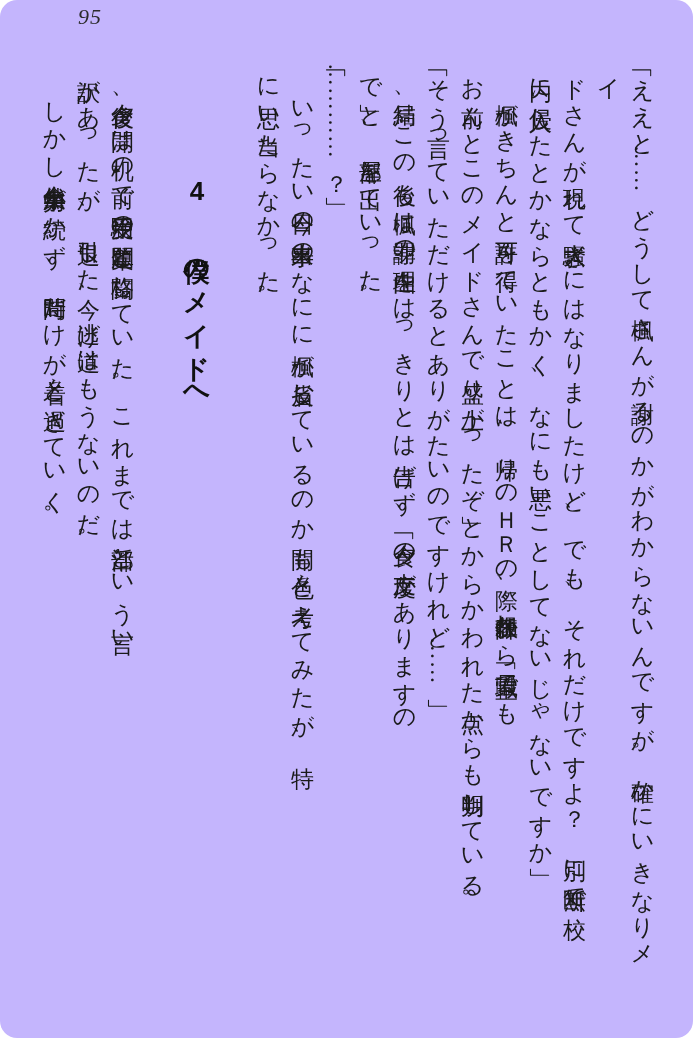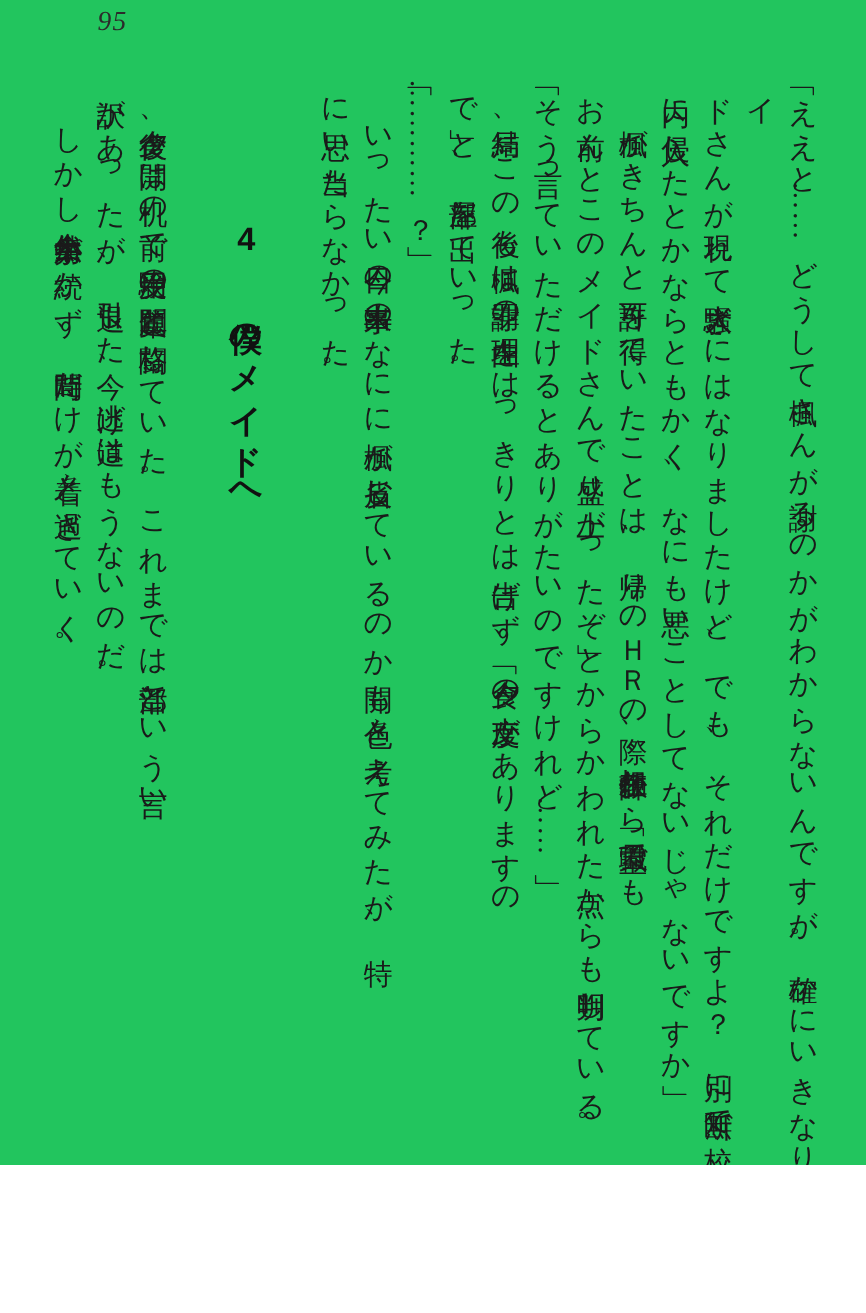--- a/index.html
+++ b/index.html
@@ -3,24 +3,25 @@
 <meta charset="utf-8">
 <style>
   html, body {
     margin: 0;
     padding: 0;
     background: #ffffff;
   }
   .page {
     position: relative;
     width: 693px;
-    height: 932px;
-    background: #22c55e;
+    height: 1038px;
+    background: #c4b5fd;
     overflow: hidden;
     font-family: "Liberation Serif", "DejaVu Serif", serif;
+    border-radius: 17px;
   }
   .page-number {
     position: absolute;
     top: 4px;
     left: 78px;
     font-size: 22px;
     font-style: italic;
     color: #2b2b2b;
     letter-spacing: 1px;
   }

